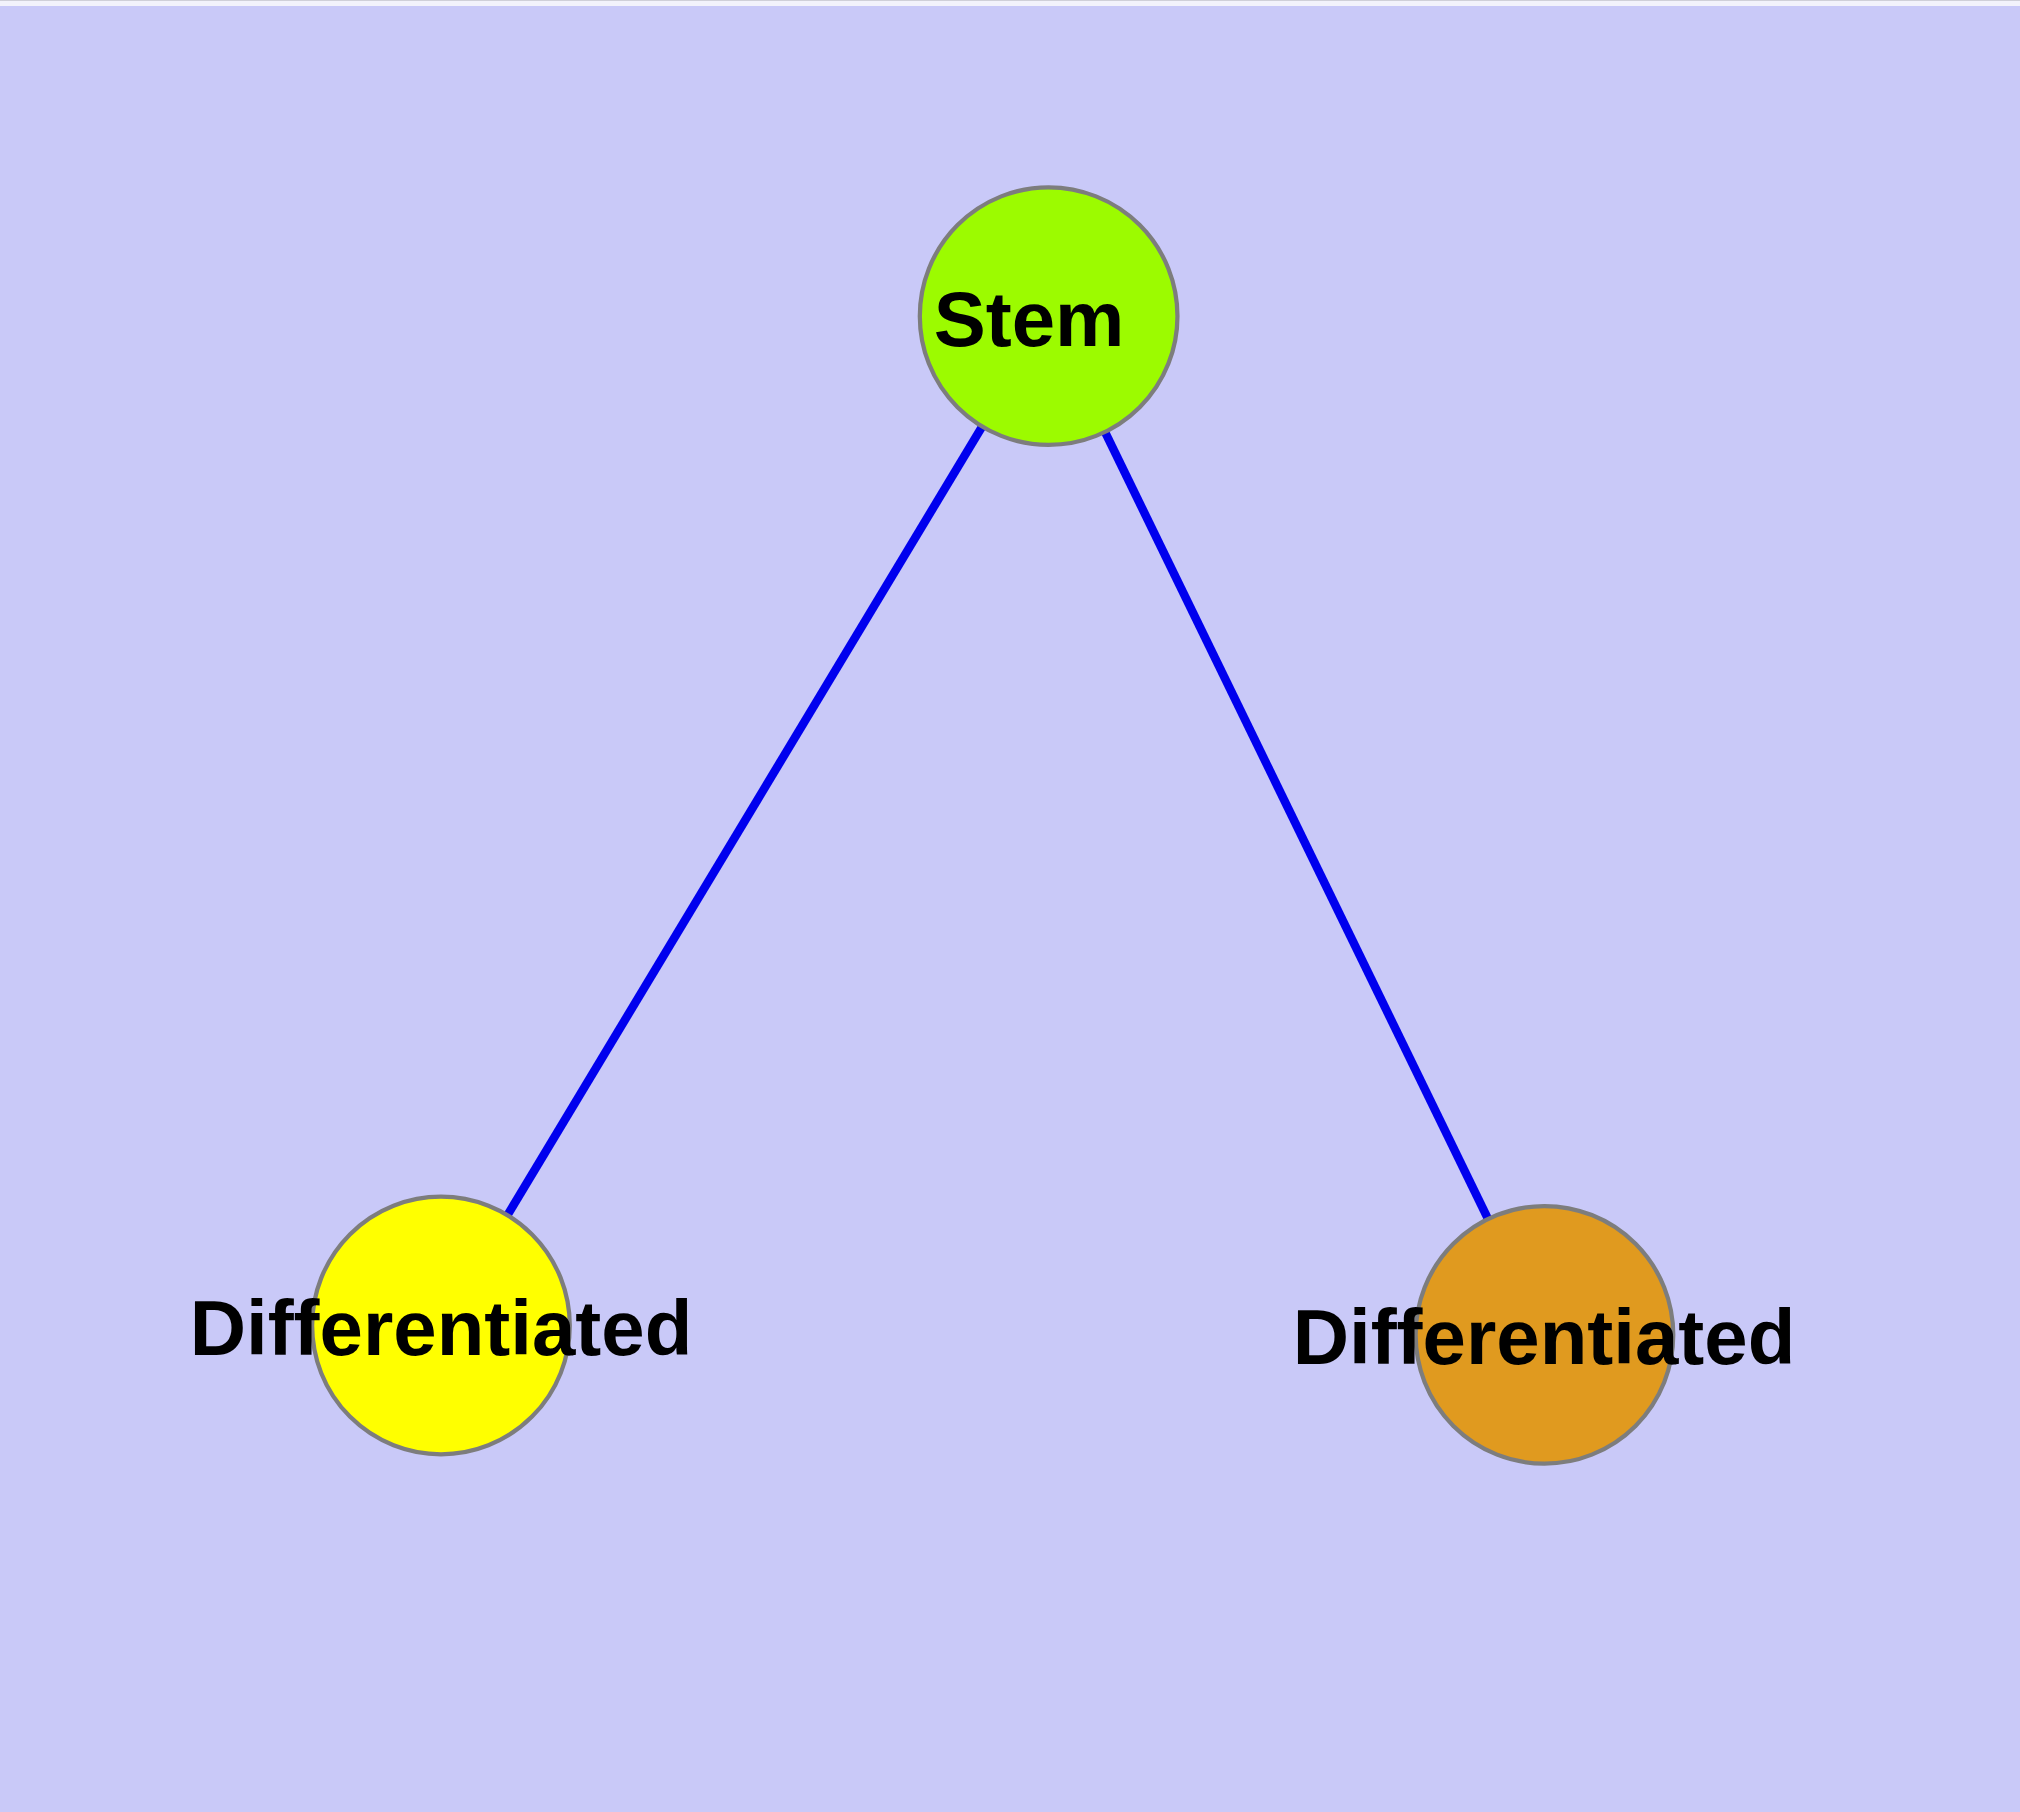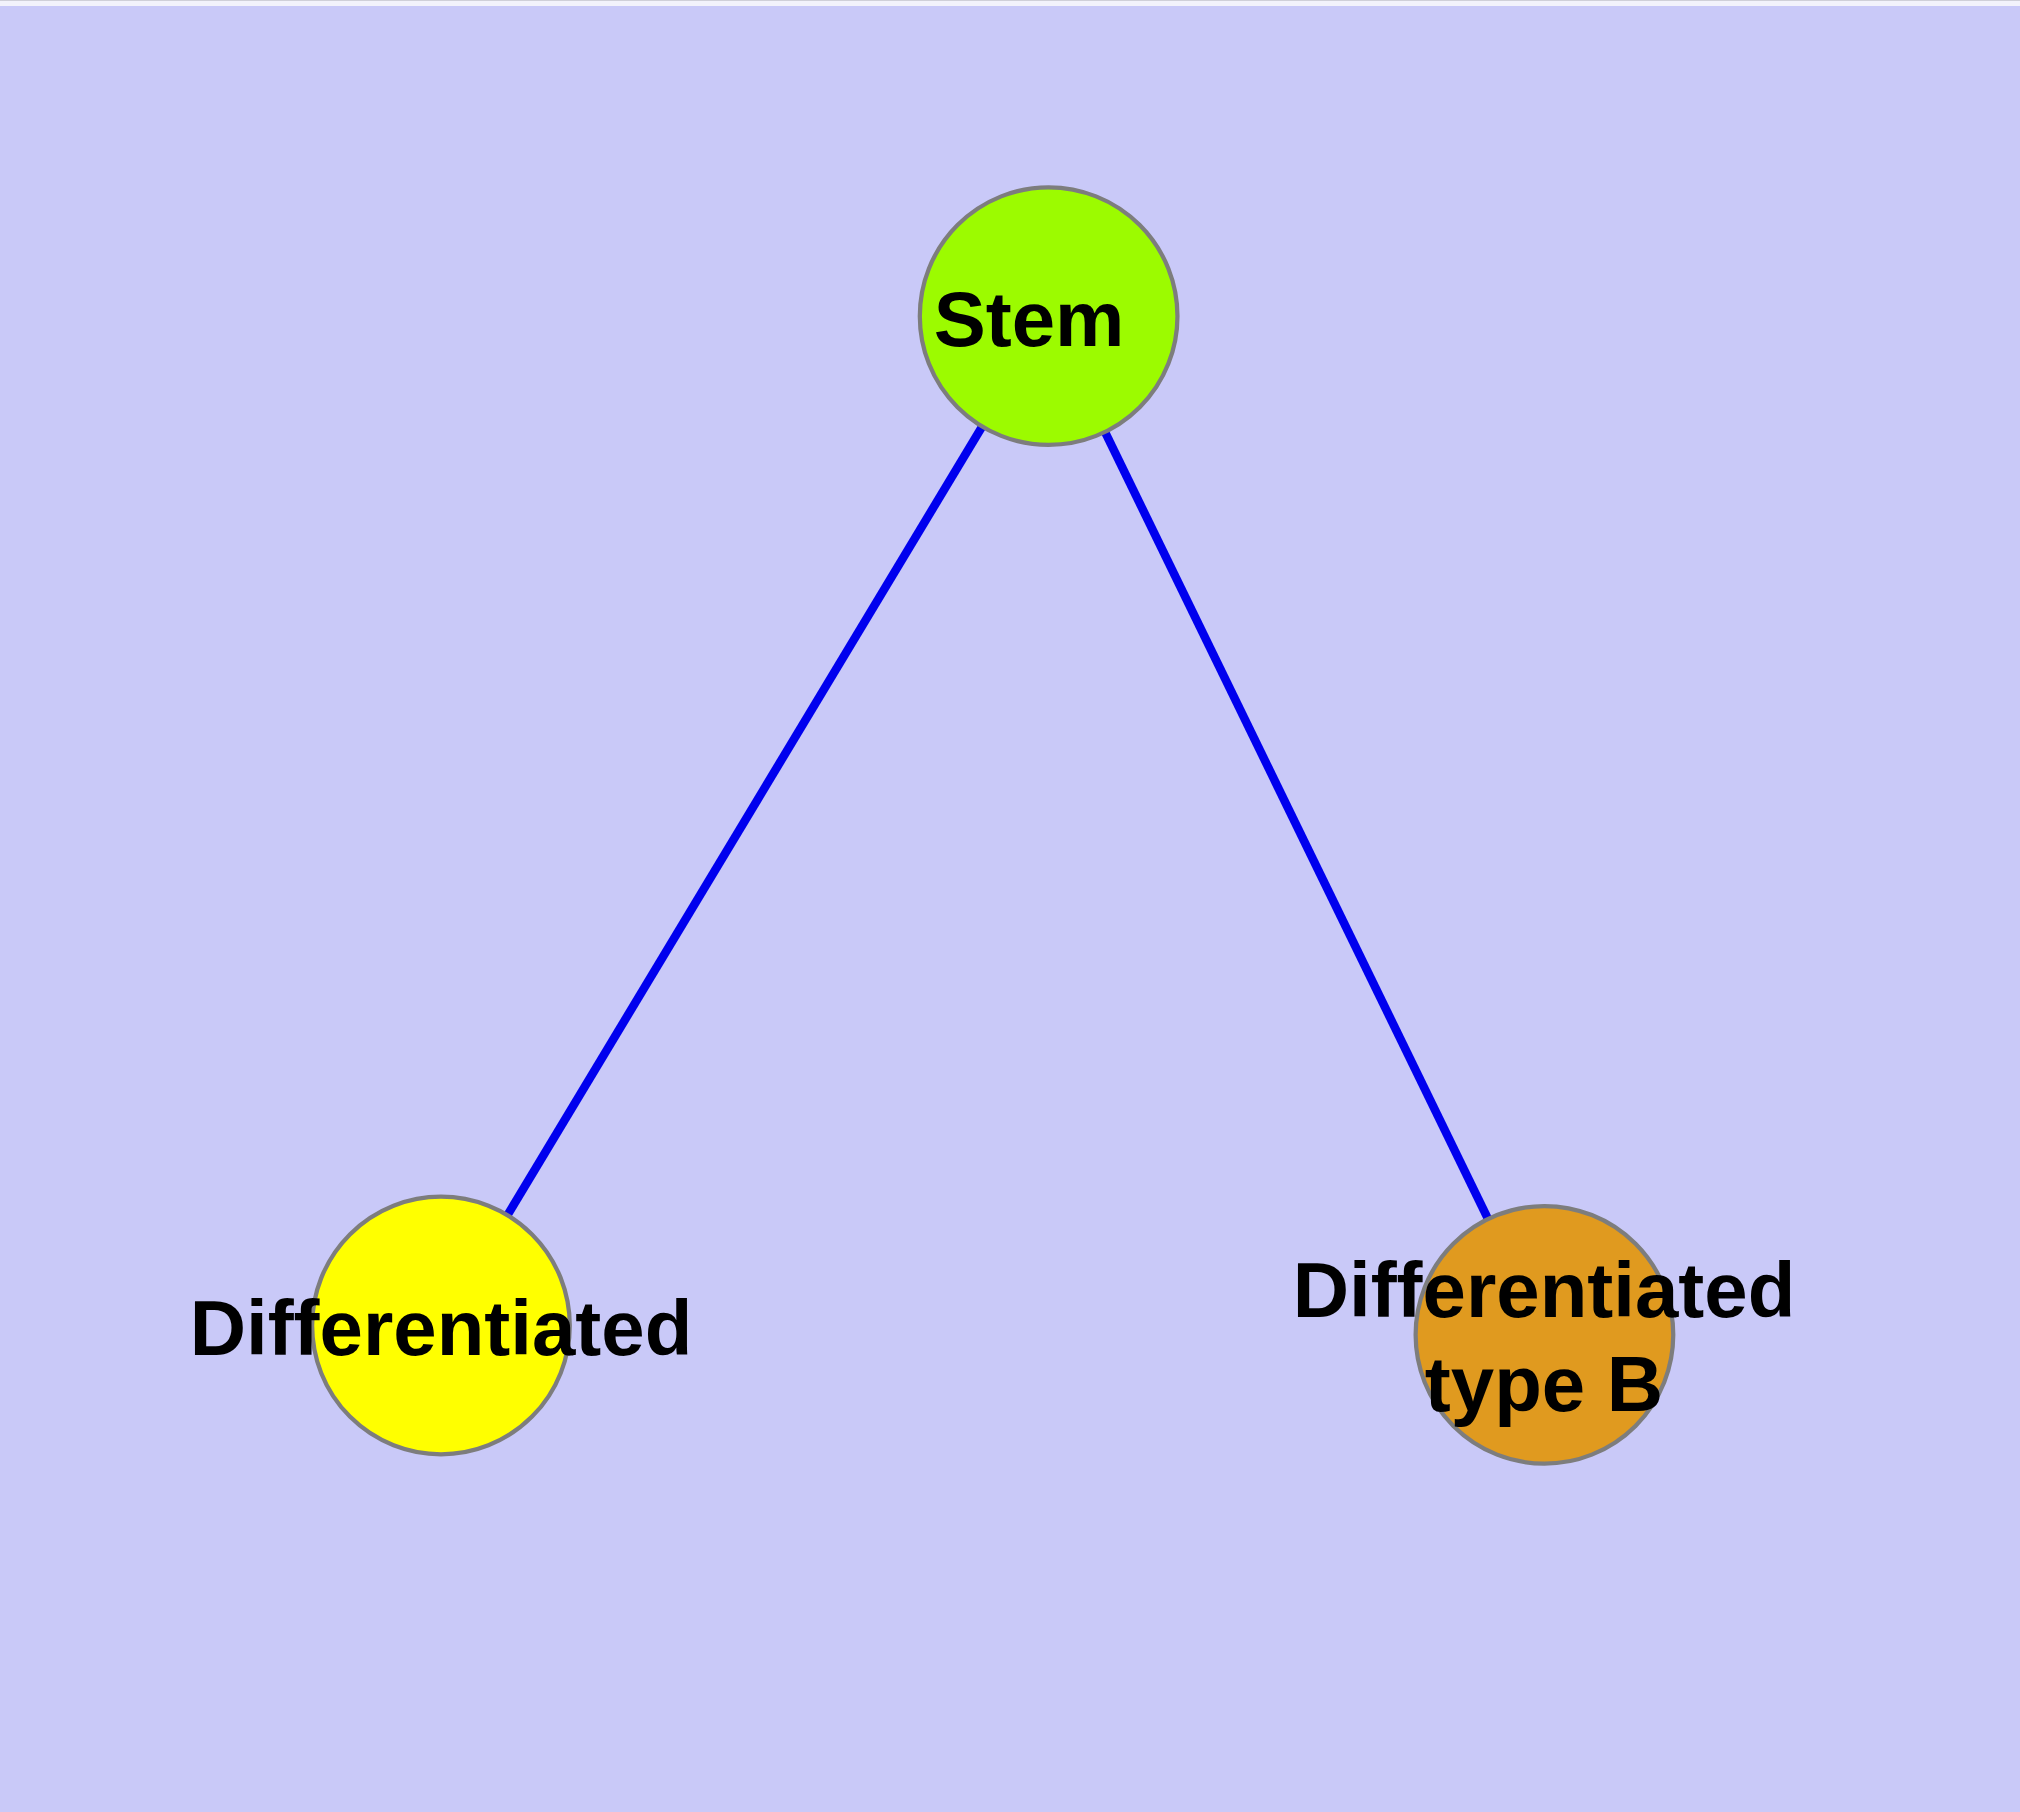--- a/index.html
+++ b/index.html
@@ -65,18 +65,17 @@
   <div class="node-label label-stem" style="color: rgb(0, 0, 0);">
     <span class="line">Stem</span>
   </div>
 
   <div class="node-label label-type-a" style="color: rgb(0, 0, 0);">
     <span class="line">Differentiated</span>
   </div>
 
   <div class="node-label label-type-b" style="color: rgb(0, 0, 0);">
     <span class="line">Differentiated</span>
-    <span class="line">type B</span>
   </div>
 
   <div class="top-strip"></div>
 </div>
 
 
 </body></html>

